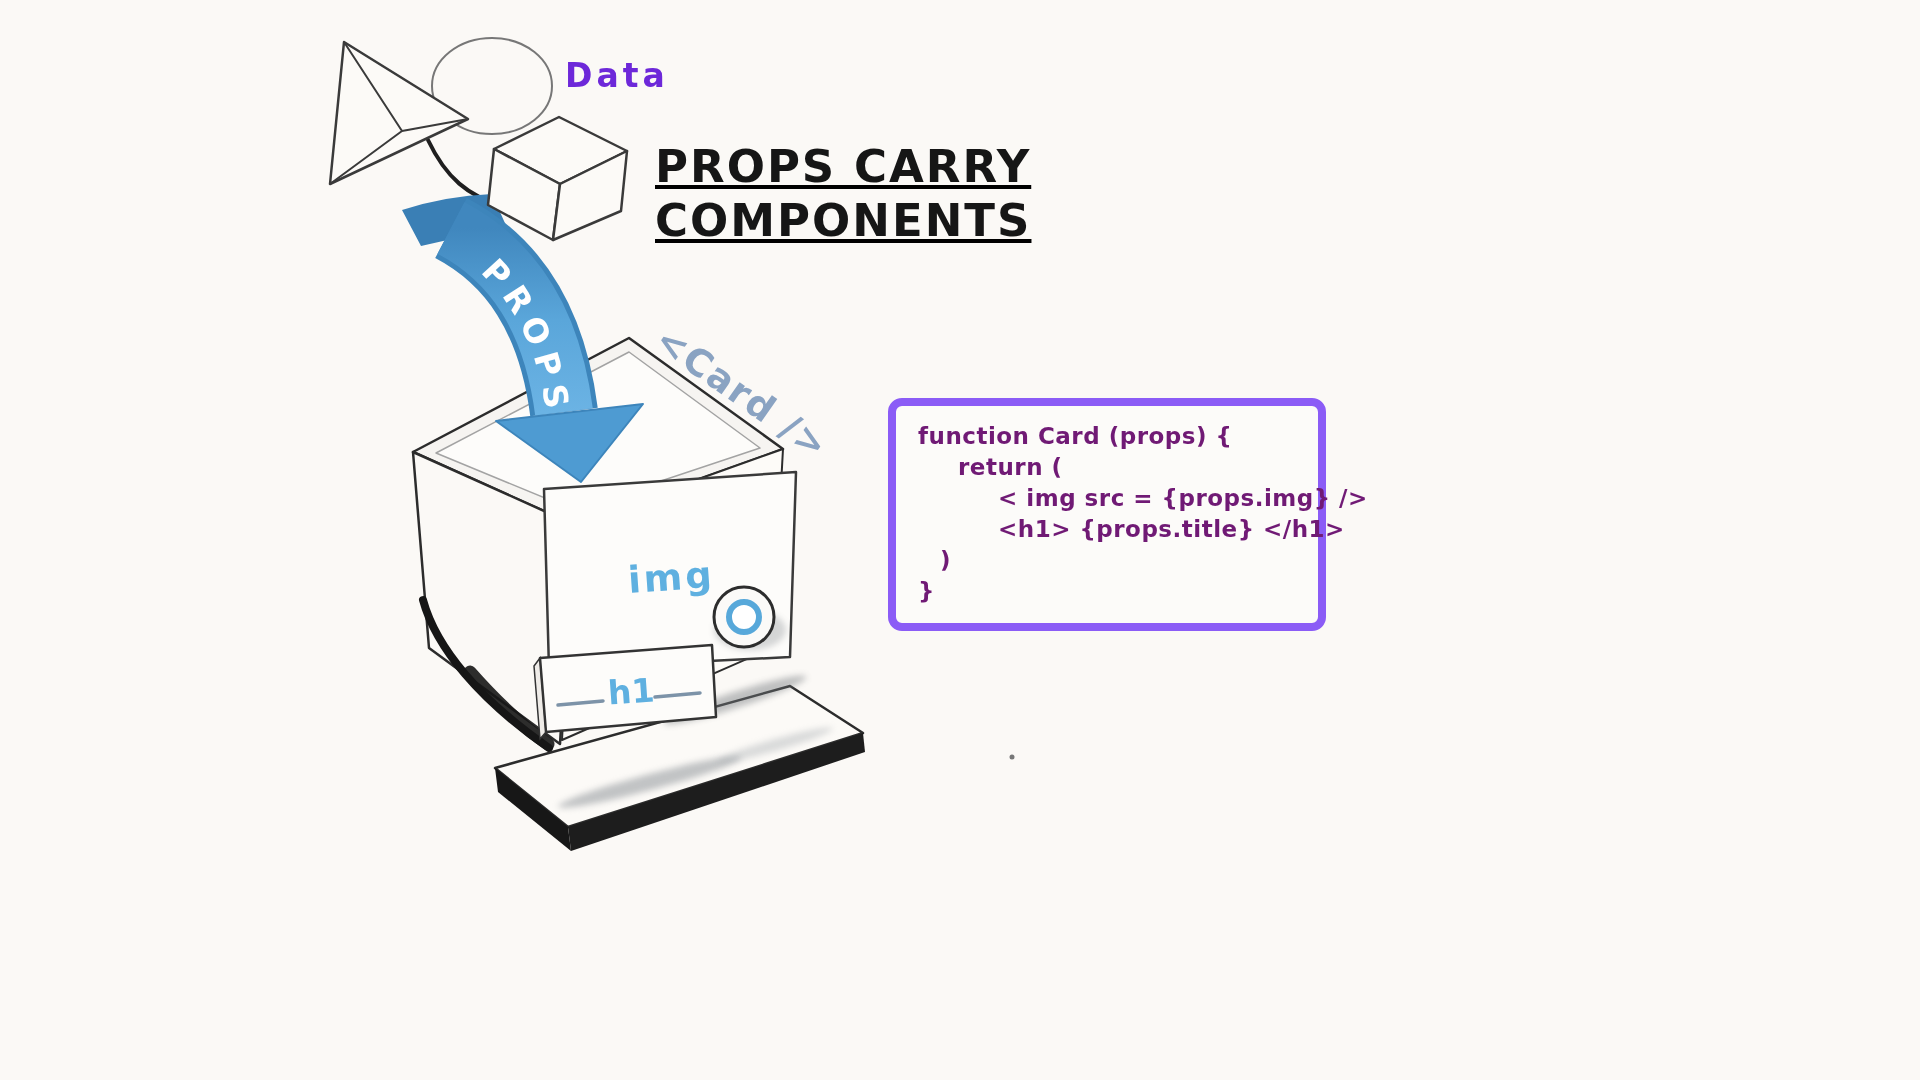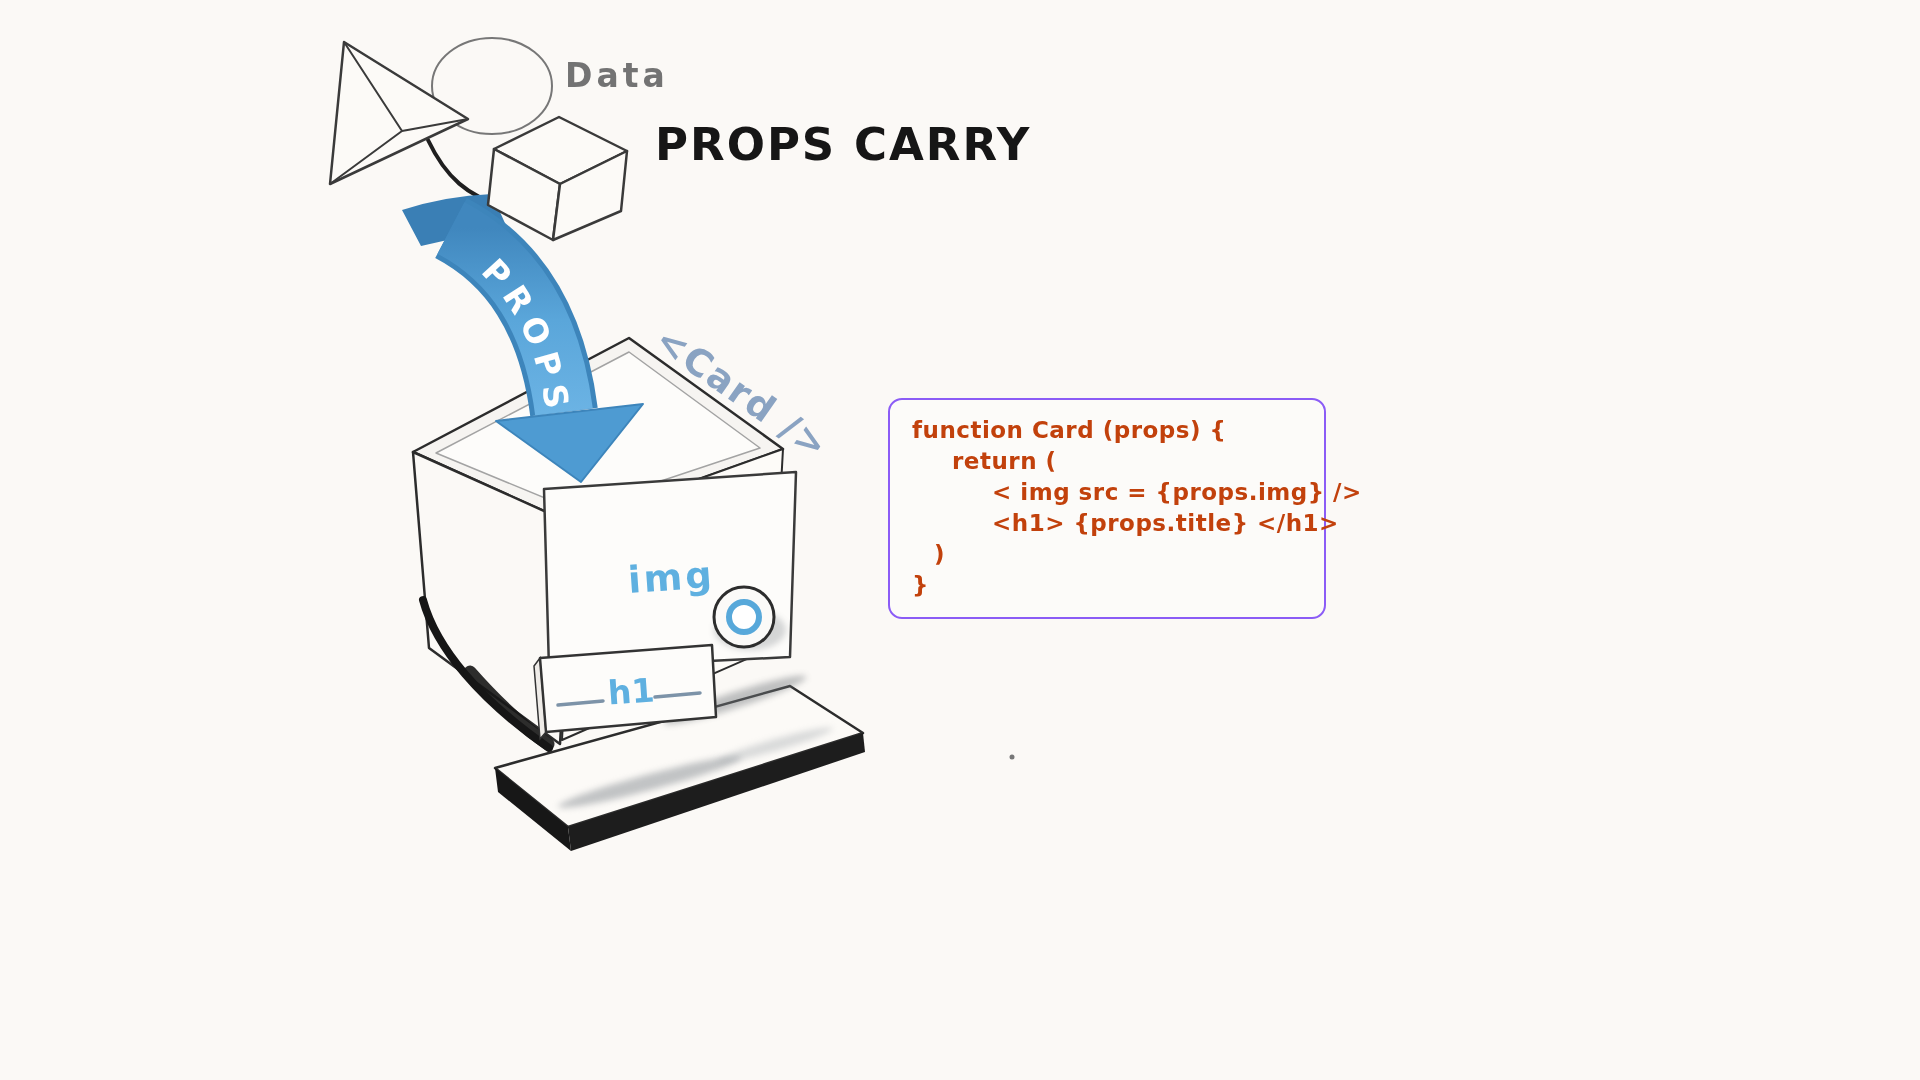--- a/index.html
+++ b/index.html
@@ -4,45 +4,45 @@
 <style>
   html,body{margin:0;padding:0;background:#f3f1ee;}
   .stage{
     position:relative;width:1920px;height:1080px;background:#fbf9f6;
     overflow:hidden;font-family:"DejaVu Sans",sans-serif;
   }
   svg.scene{position:absolute;left:0;top:0;width:1920px;height:1080px;}
 
   .data-label{
     position:absolute;left:565px;top:56px;
-    font-size:33px;font-weight:700;letter-spacing:4px;color:#737373;
+    font-size:33px;font-weight:700;letter-spacing:4px;color:#6d28d9;
   }
-  .title{position:absolute;left:655px;top:118px;}
+  .title{position:absolute;left:655px;top:140px;text-decoration:underline;}
   .title-line{
     font-size:45px;font-weight:800;line-height:54px;letter-spacing:2px;color:#161616;
   }
   .card-tag{
     position:absolute;left:672px;top:318px;
     font-size:37px;font-weight:700;letter-spacing:2px;color:#8aa3c2;
     transform:rotate(35deg);transform-origin:0 0;
   }
   .img-label{
     position:absolute;left:628px;top:556px;
     font-size:37px;font-weight:700;letter-spacing:3px;color:#5fb0e0;
     transform:rotate(-4deg);
   }
   .h1-label{
     position:absolute;left:608px;top:672px;
     font-size:33px;font-weight:700;color:#5fb0e0;
     transform:rotate(-4deg);
   }
   .code-box{
     position:absolute;left:888px;top:398px;width:438px;box-sizing:border-box;
-    padding:15px 22px 16px;border:2px solid #8b5cf6;border-radius:14px;
-    color:#c2410c;background:rgba(255,255,255,0.35);
+    padding:15px 22px 16px;border:8px solid #8b5cf6;border-radius:14px;
+    color:#701a75;background:rgba(255,255,255,0.35);
   }
   .code-line{
     font-size:23px;font-weight:600;line-height:31px;letter-spacing:.5px;white-space:pre;
   }
   .ind-1{padding-left:40px;}
   .ind-2{padding-left:80px;text-align:center;}
   .ind-cp{padding-left:22px;}
 </style>
 </head>
 <body>
@@ -115,20 +115,21 @@
       <path d="M 627 151 L 621 211 L 553 240 L 560 184 Z" fill="#fcfaf7"></path>
     </g>
 
     <circle cx="1012" cy="757" r="2.5" fill="#777"></circle>
   </svg>
 
   <div class="data-label">Data</div>
 
   <div class="title">
     <div class="title-line">PROPS CARRY</div>
+    <div class="title-line">COMPONENTS</div>
   </div>
 
   <div class="card-tag">&lt;Card /&gt;</div>
 
   <div class="img-label">img</div>
 
   <div class="h1-label">h1</div>
 
   <div class="code-box">
     <div class="code-line ind-0">function Card (props) {</div>

